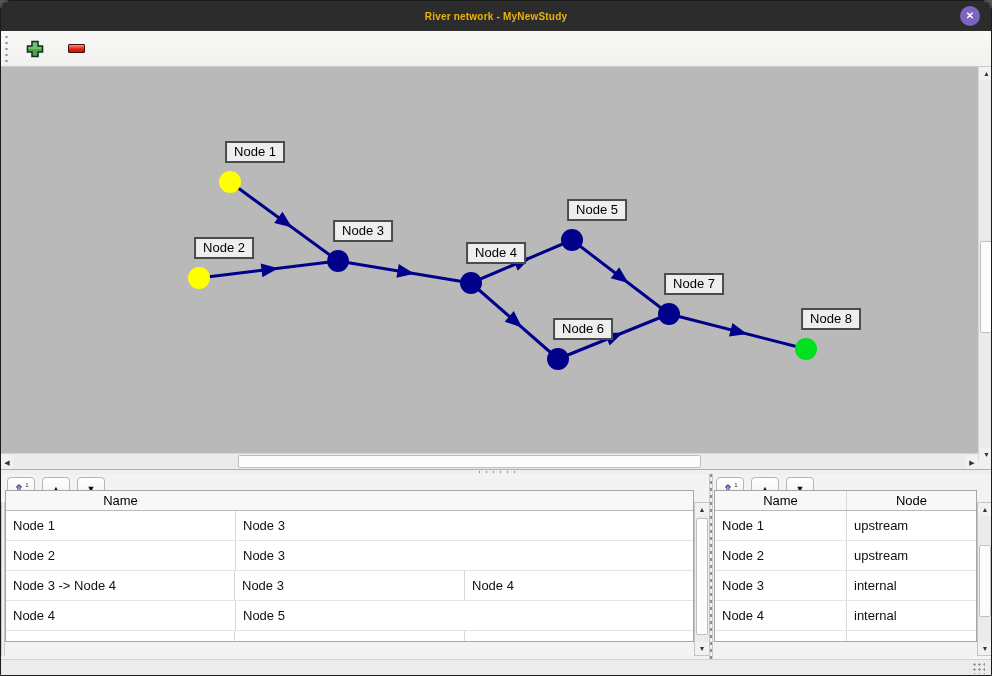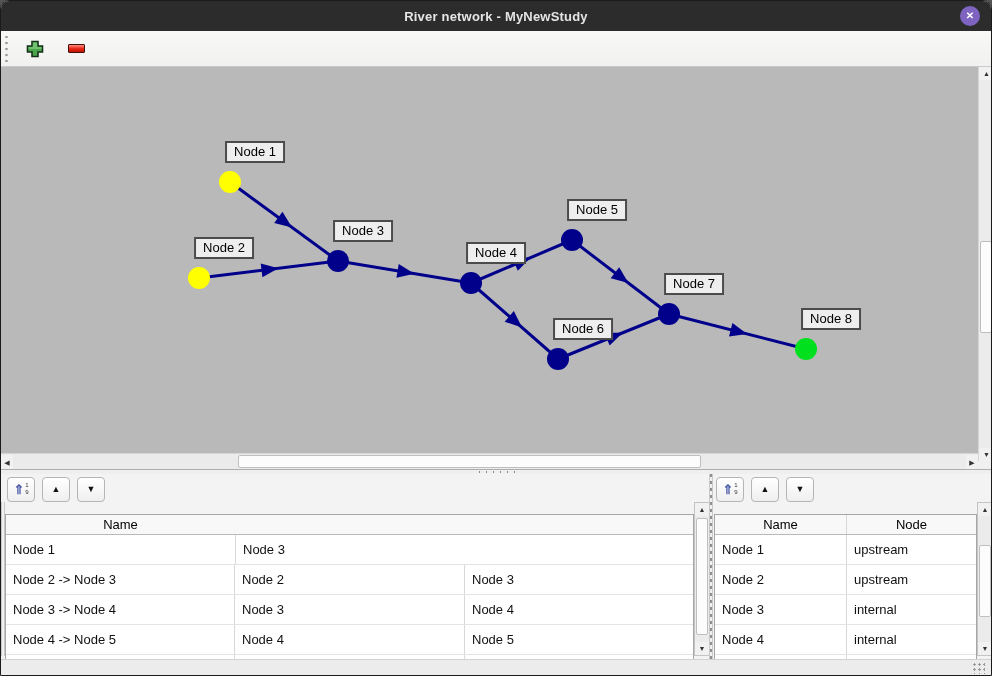--- a/index.html
+++ b/index.html
@@ -6,21 +6,21 @@
   html,body { width:992px; height:676px; background:#555; font-family:"Liberation Sans", sans-serif; }
   .window {
     position:relative; width:992px; height:676px; background:#f5f5f5;
     border:1px solid #1b1b1b; border-radius:9px 9px 2px 2px; overflow:hidden;
   }
   
   .titlebar {
     position:absolute; left:0; top:0; width:100%; height:30px; background:#2c2c2c;
     display:flex; align-items:center; justify-content:center;
   }
-  .titlebar .title { color:#e5e5e5; font-size:13px; font-weight:bold; letter-spacing:.2px; }
+  .titlebar .title { color:#eab308; font-size:10px; font-weight:bold; letter-spacing:.2px; }
   .close-btn {
     position:absolute; right:11px; top:5px; width:20px; height:20px; border-radius:50%;
     background:#7e64c0; display:flex; align-items:center; justify-content:center; cursor:pointer;
   }
   .close-btn span { color:#fff; font-size:10px; font-weight:bold; line-height:1; }
   
   .toolbar {
     position:absolute; left:0; top:30px; width:100%; height:36px;
     background:linear-gradient(#f8f8f7,#f1f1f0); border-bottom:1px solid #c9c9c8;
     display:flex; align-items:center;
@@ -74,21 +74,21 @@
     background:linear-gradient(#ffffff,#efefef); display:flex; align-items:center; justify-content:center;
     cursor:pointer; font-size:9px; color:#111; padding:0;
   }
   .sort-ic { display:flex; align-items:center; }
   .sort-arrow { color:#4a5aa8; font-size:13px; font-weight:bold; line-height:1; }
   .sort-nums { display:flex; flex-direction:column; font-size:6px; color:#333; line-height:1.1; margin-left:1px; }
   
   .vgrip {
     position:absolute; width:4px; background:#f0f0f0; border-left:1px solid #c8c8c8; border-right:1px solid #c8c8c8;
   }
-  .tbl { position:absolute; top:40px; height:152px; background:#f9a8d4; border:1px solid #a6a6a6; overflow:hidden; }
+  .tbl { position:absolute; top:16px; height:152px; background:#f9a8d4; border:1px solid #a6a6a6; overflow:hidden; }
   .tr { display:flex; height:30px; border-bottom:1px solid #e4e4e4; background:#fff; }
   .tr.head { height:20px; border-bottom:1px solid #b9b9b9; background:#f8f8f8; }
   .td {
     height:100%; border-right:1px solid #d8d8d8; font-size:13px; color:#111;
     display:flex; align-items:center; padding-left:7px; overflow:hidden; white-space:nowrap;
   }
   .tr.head .td { justify-content:center; padding-left:0; color:#000; }
   .td:last-child { border-right:none; }
   .tbl-scroll { position:absolute; top:28px; width:16px; height:154px; background:#ebebeb; border:1px solid #c4c4c4; }
   
@@ -219,31 +219,29 @@
 
     <div class="tbl" id="reaches-table" style="left:4px;width:689px;">
         <div class="tr head">
           <div class="td" style="width: 229px;">Name</div>
         </div>
         <div class="tr">
           <div class="td" style="width: 230px;">Node 1</div>
           <div class="td" style="width: 228px;">Node 3</div>
         </div>
         <div class="tr">
-          <div class="td" style="width: 229px;">Node 2 -&gt; Node 3</div>
           <div class="td" style="width: 230px;">Node 2</div>
           <div class="td" style="width: 228px;">Node 3</div>
         </div>
         <div class="tr">
           <div class="td" style="width: 229px;">Node 3 -&gt; Node 4</div>
           <div class="td" style="width: 230px;">Node 3</div>
           <div class="td" style="width: 228px;">Node 4</div>
         </div>
         <div class="tr">
-          <div class="td" style="width: 229px;">Node 4 -&gt; Node 5</div>
           <div class="td" style="width: 230px;">Node 4</div>
           <div class="td" style="width: 228px;">Node 5</div>
         </div>
         <div class="tr">
           <div class="td" style="width: 229px;"></div>
           <div class="td" style="width: 230px;"></div>
           <div class="td" style="width: 228px;"></div>
         </div>
       </div>
     <div class="tbl-scroll" style="left:693px;">

